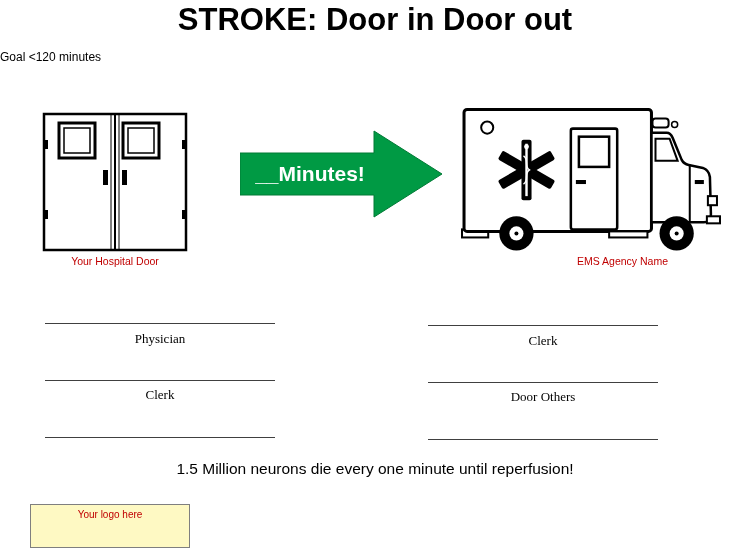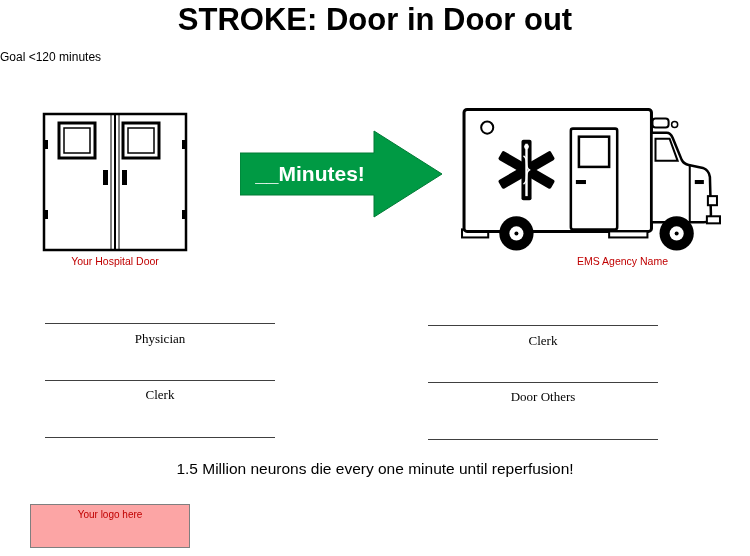--- a/index.html
+++ b/index.html
@@ -41,21 +41,21 @@
   .siglabel{position:absolute;left:0;right:0;text-align:center;font-size:13px;font-family:Liberation Serif, serif;}
   .label1{top:8px;} .label2{top:64px;text-align:center;}
 
   .footer{
     position:absolute;top:460px;left:0;right:0;
     text-align:center;font-size:15.5px;
   }
 
   .logo-box{
     position:absolute;left:30px;top:504px;width:160px;height:44px;
-    border:1px solid #7f7f7f;background:#fca5a5;box-sizing:border-box;
+    border:1px solid #7f7f7f;background:#fef9c3;box-sizing:border-box;
   }
   .logo-text{
     margin-top:4px;text-align:center;font-size:10px;
     color:var(--caption-red,#C00000);
   }
 </style>
 </head>
 <body>
 
 <div class="slide">

